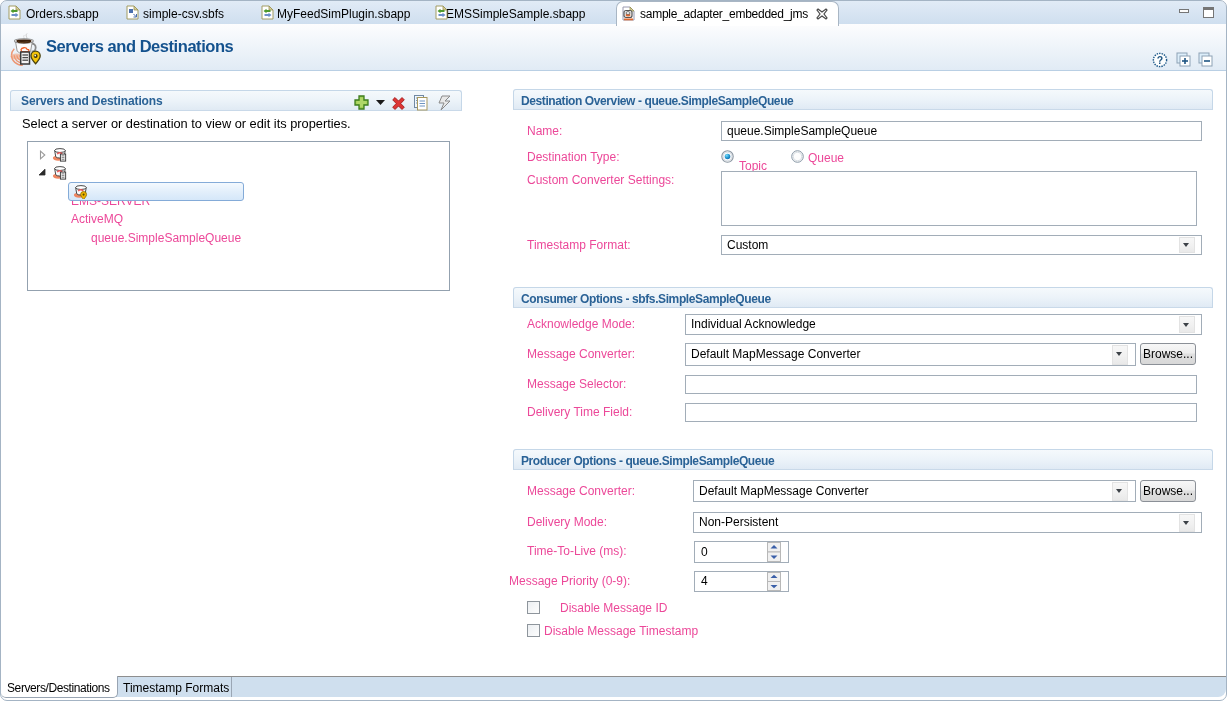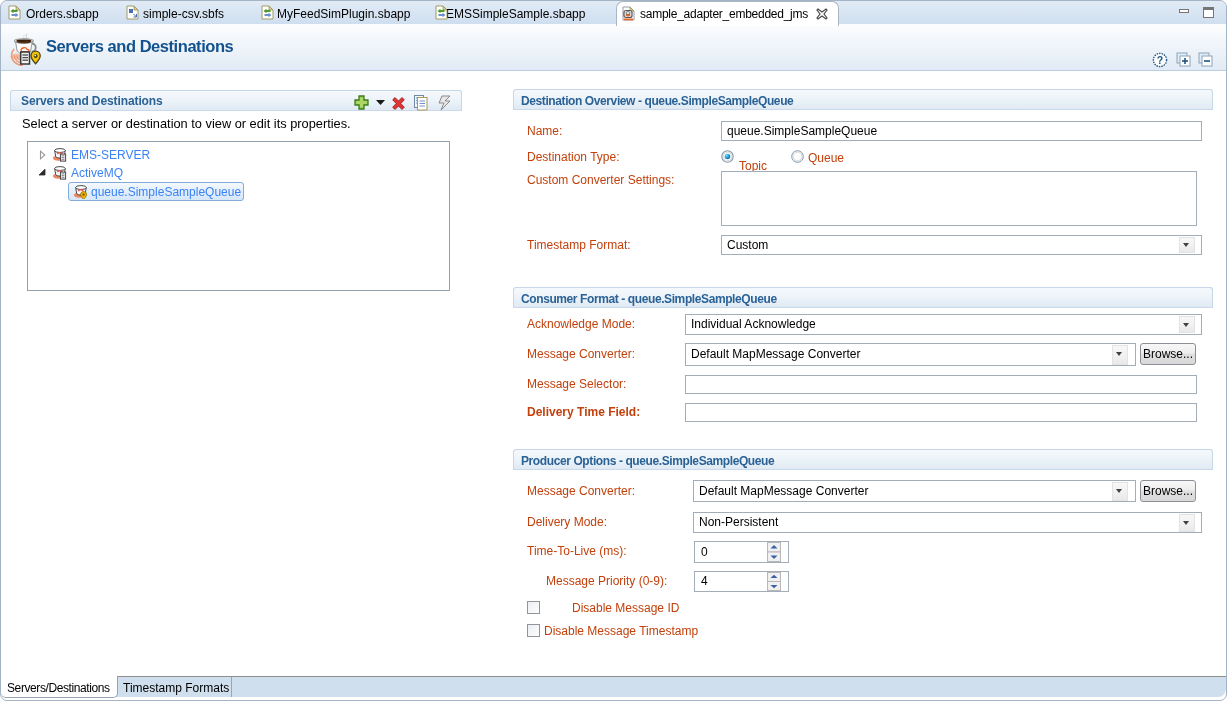--- a/index.html
+++ b/index.html
@@ -1,32 +1,32 @@
 <!DOCTYPE html>
 <html><head>
 <meta charset="utf-8">
 <style>
   html,body{margin:0;padding:0;}
   body{width:1228px;height:704px;background:#ffffff;font-family:"Liberation Sans",sans-serif;position:relative;overflow:hidden;}
   .abs{position:absolute;}
-  .t12{font-size:12px;color:#c2410c;white-space:nowrap;}
+  .t12{font-size:12px;color:#ec4899;white-space:nowrap;}
   
   #frame{left:0px;top:0px;width:1225px;height:699px;border:1px solid #a4b4c4;border-radius:7px;z-index:50;pointer-events:none;}
   
   #tabbar{left:1px;top:1px;width:1225px;height:23px;background:linear-gradient(180deg,#e1ebf6 0%,#d7e4f2 55%,#cfdfef 100%);border-radius:6px 6px 0 0;}
   .tablabel{top:7px;font-size:12px;color:#000;white-space:nowrap;}
   #activetab{left:616px;top:1px;width:221px;height:24px;background:#ffffff;border:1px solid #a9b6c4;border-bottom:none;border-radius:7px 7px 0 0;z-index:5;}
   
   #header{left:1px;top:24px;width:1225px;height:46px;background:linear-gradient(180deg,#fdfdfe 0%,#f0f5fa 45%,#e1ebf5 100%);border-bottom:1px solid #b9cfe4;}
   #title{left:46px;top:37px;font-size:16.5px;font-weight:bold;color:#14528e;letter-spacing:-0.45px;}
   
   .secbar{height:19px;background:linear-gradient(180deg,#f5f9fc 0%,#ecf3f9 50%,#e0eaf4 100%);border:1px solid #c5d7e8;border-bottom:1px solid #c9d9e9;border-radius:3px 3px 0 0;}
   .sectitle{font-size:12px;font-weight:bold;color:#2a6296;white-space:nowrap;letter-spacing:-0.4px;}
   #tree{left:27px;top:141px;width:421px;height:148px;border:1px solid #93a1af;background:#fff;}
-  .trow{font-size:12px;color:#3b82f6;white-space:nowrap;}
+  .trow{font-size:12px;color:#ec4899;white-space:nowrap;margin-top:46px;}
   #treesel{left:68px;top:182px;width:174px;height:17px;border:1px solid #84abd8;border-radius:3px;background:linear-gradient(180deg,#f4f9fe 0%,#e3effb 50%,#d5e7f9 100%);}
   
   .field{background:#fff;border:1px solid #a2adb8;font-size:12px;color:#000;}
   .combo-arrow{width:0;height:0;border-left:3.5px solid transparent;border-right:3.5px solid transparent;border-top:4.5px solid #3c4147;z-index:2;}
   .cbtn{background:linear-gradient(180deg,#f7f7f7 0%,#f0f0f0 60%,#e9e9e9 100%);border:1px solid #e3e3e3;}
   .btn{background:linear-gradient(180deg,#f7f7f7 0%,#eeeeee 45%,#e0e0e0 50%,#d8d8d8 100%);border:1px solid #8b9097;border-radius:3px;font-size:12px;color:#000;text-align:center;}
   .cb{width:11px;height:11px;border:1px solid #8e959c;background:linear-gradient(135deg,#eceff2 0%,#fdfdfd 100%);}
   
   #bottombar{left:1px;top:676px;width:1225px;height:20px;background:#cfdfee;border-top:1px solid #8e8e8e;border-radius:0 0 8px 8px;}
   #btab1{left:1px;top:676px;width:116px;height:21px;background:#ffffff;border-right:1px solid #98a4b2;border-bottom:1px solid #98a4b2;border-radius:0 0 5px 5px;z-index:2;}
@@ -201,37 +201,37 @@
 
 <span class="abs t12" style="left:527px;top:173px;">Custom Converter Settings:</span>
 <div class="abs field" style="left:721px;top:171px;width:474px;height:53px;"></div>
 
 <span class="abs t12" style="left:527px;top:238px;">Timestamp Format:</span>
 <div class="abs field" style="left:721px;top:235px;width:474px;height:18px;line-height:18px;padding-left:5px;">Custom</div>
 <div class="abs cbtn" style="left:1179px;top:237px;width:14px;height:14px;"></div>
 <div class="abs combo-arrow" style="left:1183px;top:243px;"></div>
 
 <div class="abs secbar" style="left:513px;top:287px;width:698px;"></div>
-<span class="abs sectitle" style="left:521px;top:292px;">Consumer Format - queue.SimpleSampleQueue</span>
+<span class="abs sectitle" style="left:521px;top:292px;">Consumer Options - sbfs.SimpleSampleQueue</span>
 
 <span class="abs t12" style="left:527px;top:317px;">Acknowledge Mode:</span>
 <div class="abs field" style="left:685px;top:314px;width:510px;height:19px;line-height:19px;padding-left:5px;">Individual Acknowledge</div>
 <div class="abs cbtn" style="left:1179px;top:316px;width:14px;height:15px;"></div>
 <div class="abs combo-arrow" style="left:1183px;top:323px;"></div>
 
 <span class="abs t12" style="left:527px;top:347px;">Message Converter:</span>
 <div class="abs field" style="left:685px;top:343px;width:444px;height:21px;line-height:21px;padding-left:5px;">Default MapMessage Converter</div>
 <div class="abs cbtn" style="left:1112px;top:345px;width:14px;height:18px;"></div>
 <div class="abs combo-arrow" style="left:1116px;top:352px;"></div>
 <div class="abs btn" style="left:1140px;top:343px;width:54px;height:20px;line-height:20px;">Browse...</div>
 
 <span class="abs t12" style="left:527px;top:377px;">Message Selector:</span>
 <div class="abs field" style="left:685px;top:375px;width:510px;height:17px;"></div>
 
-<span class="abs t12" style="left:527px;top:405px;font-weight:bold;">Delivery Time Field:</span>
+<span class="abs t12" style="left:527px;top:405px;">Delivery Time Field:</span>
 <div class="abs field" style="left:685px;top:403px;width:510px;height:17px;"></div>
 
 <div class="abs secbar" style="left:513px;top:449px;width:698px;"></div>
 <span class="abs sectitle" style="left:521px;top:454px;">Producer Options - queue.SimpleSampleQueue</span>
 
 <span class="abs t12" style="left:527px;top:484px;">Message Converter:</span>
 <div class="abs field" style="left:693px;top:480px;width:436px;height:20px;line-height:20px;padding-left:5px;">Default MapMessage Converter</div>
 <div class="abs cbtn" style="left:1112px;top:482px;width:14px;height:17px;"></div>
 <div class="abs combo-arrow" style="left:1116px;top:489px;"></div>
 <div class="abs btn" style="left:1140px;top:480px;width:54px;height:20px;line-height:20px;">Browse...</div>
@@ -243,31 +243,31 @@
 
 <span class="abs t12" style="left:527px;top:544px;">Time-To-Live (ms):</span>
 <div class="abs field" style="left:694px;top:541px;width:87px;height:20px;line-height:20px;padding-left:6px;">0</div>
 <svg class="abs" style="left:767px;top:542px;" width="14" height="20" viewBox="0 0 14 20">
   <rect x="0.5" y="0.5" width="13" height="9.5" fill="#f0f0f0" stroke="#b8b8b8"></rect>
   <rect x="0.5" y="10" width="13" height="9.5" fill="#f0f0f0" stroke="#b8b8b8"></rect>
   <path d="M3.5 6.5 L7 3 L10.5 6.5 z" fill="#3a5fa8"></path>
   <path d="M3.5 13.5 L10.5 13.5 L7 17 z" fill="#3a5fa8"></path>
 </svg>
 
-<span class="abs t12" style="left:546px;top:574px;">Message Priority (0-9):</span>
+<span class="abs t12" style="left:509px;top:574px;">Message Priority (0-9):</span>
 <div class="abs field" style="left:694px;top:571px;width:87px;height:19px;line-height:19px;padding-left:6px;">4</div>
 <svg class="abs" style="left:767px;top:572px;" width="14" height="19" viewBox="0 0 14 19">
   <rect x="0.5" y="0.5" width="13" height="9" fill="#f0f0f0" stroke="#b8b8b8"></rect>
   <rect x="0.5" y="9.5" width="13" height="9" fill="#f0f0f0" stroke="#b8b8b8"></rect>
   <path d="M3.5 6 L7 2.8 L10.5 6 z" fill="#3a5fa8"></path>
   <path d="M3.5 13 L10.5 13 L7 16.2 z" fill="#3a5fa8"></path>
 </svg>
 
 <div class="abs cb" style="left:527px;top:601px;"></div>
-<span class="abs t12" style="left:572px;top:601px;">Disable Message ID</span>
+<span class="abs t12" style="left:560px;top:601px;">Disable Message ID</span>
 <div class="abs cb" style="left:527px;top:624px;"></div>
 <span class="abs t12" style="left:544px;top:624px;">Disable Message Timestamp</span>
 
 <div class="abs" id="bottombar"></div>
 <div class="abs" id="btab1"></div>
 <span class="abs btablabel" style="left:7px;letter-spacing:-0.4px;">Servers/Destinations</span>
 <span class="abs btablabel" style="left:123px;">Timestamp Formats</span>
 <div class="abs" style="left:231px;top:677px;width:1px;height:20px;background:#9aa6b4;"></div>
 
 <svg class="abs" style="left:8px;top:5px;z-index:6;" width="13" height="15" viewBox="0 0 13 15">

